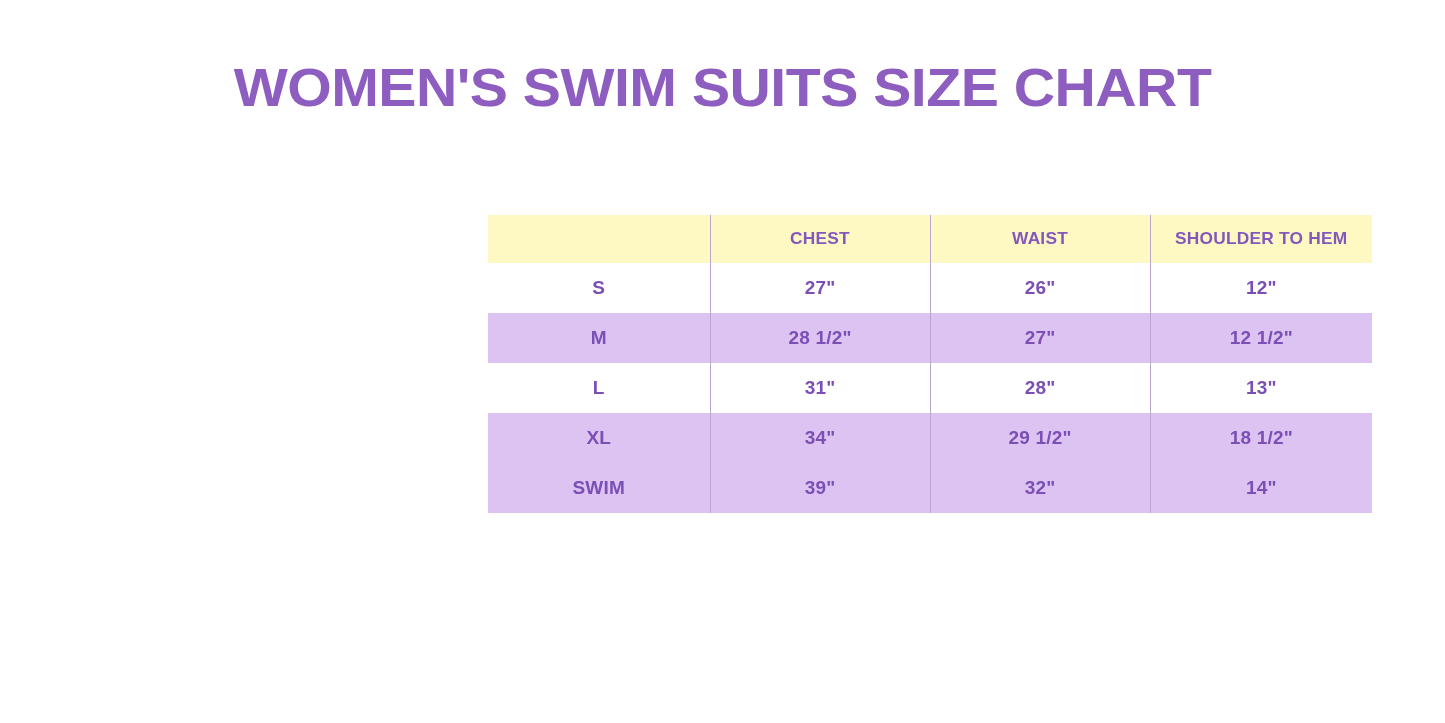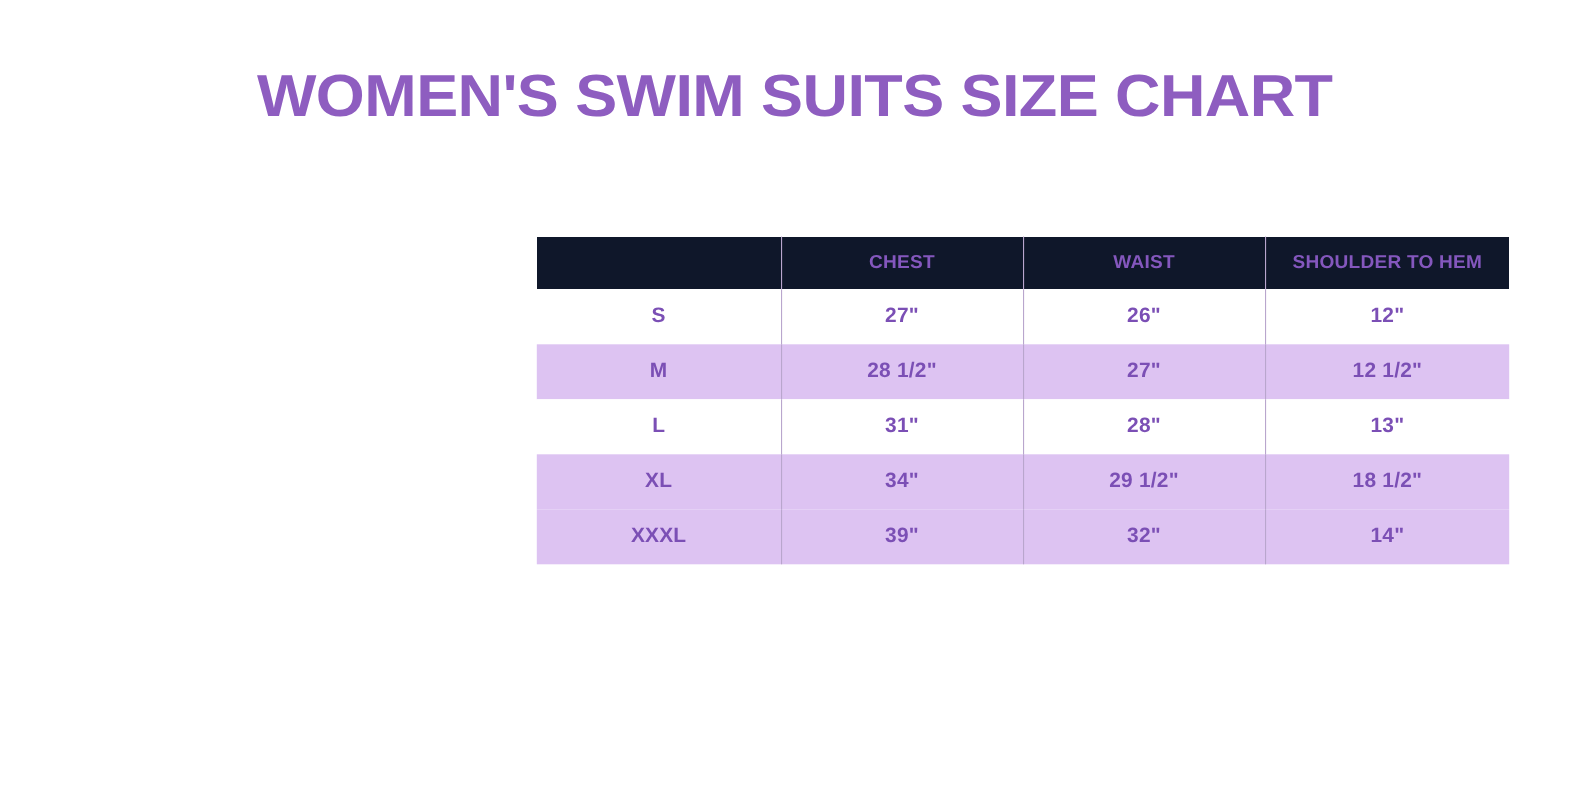--- a/index.html
+++ b/index.html
@@ -95,21 +95,21 @@
 
   .size-table tbody td.size-label {
     color: #7b4fb5;
     font-size: 19px;
   }
 
   
   tr.stripe-on  { background: #ddc3f2; }
   tr.stripe-off { background: #ffffff; }
 
-  .row-header { background: #0f172a; }
+  .row-header { background: #fef9c3; }
 </style>
 </head>
 <body>
 
 <div id="page">
 
   <div class="chart-title">WOMEN'S SWIM SUITS SIZE CHART</div>
 
   <table class="size-table">
     <colgroup>
@@ -145,21 +145,21 @@
         <td>28"</td>
         <td>13"</td>
       </tr>
       <tr class="stripe-on">
         <td class="size-label">XL</td>
         <td>34"</td>
         <td>29 1/2"</td>
         <td>18 1/2"</td>
       </tr>
       <tr class="stripe-on">
-        <td class="size-label">XXXL</td>
+        <td class="size-label">SWIM</td>
         <td>39"</td>
         <td>32"</td>
         <td>14"</td>
       </tr>
     </tbody>
   </table>
 
 </div>
 
 </body></html>

